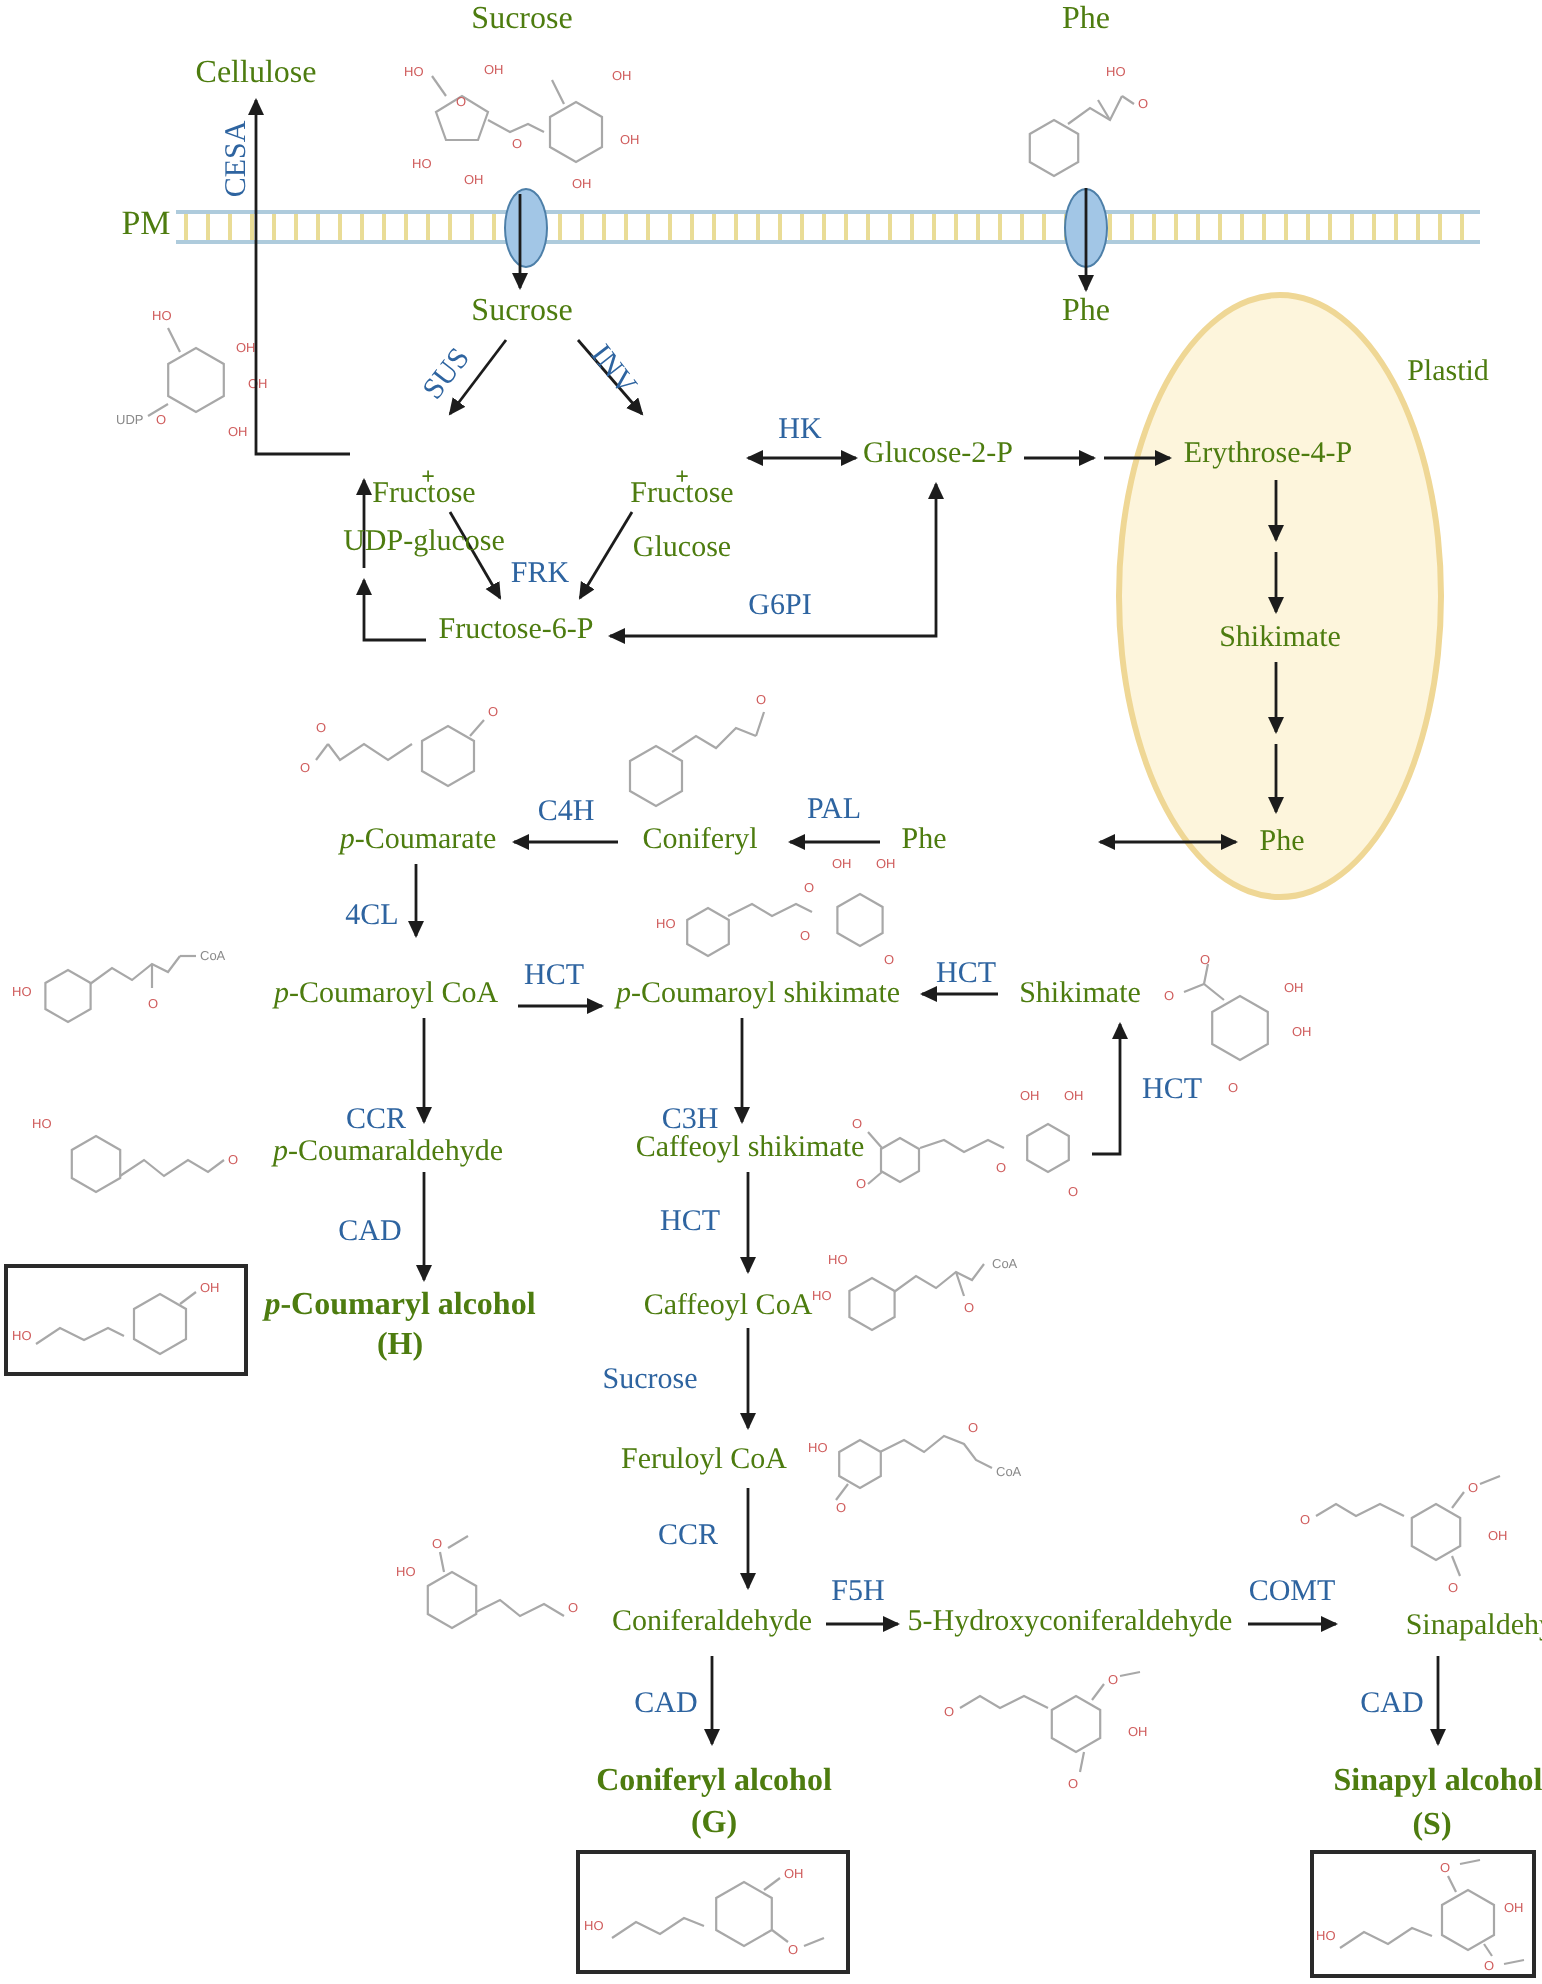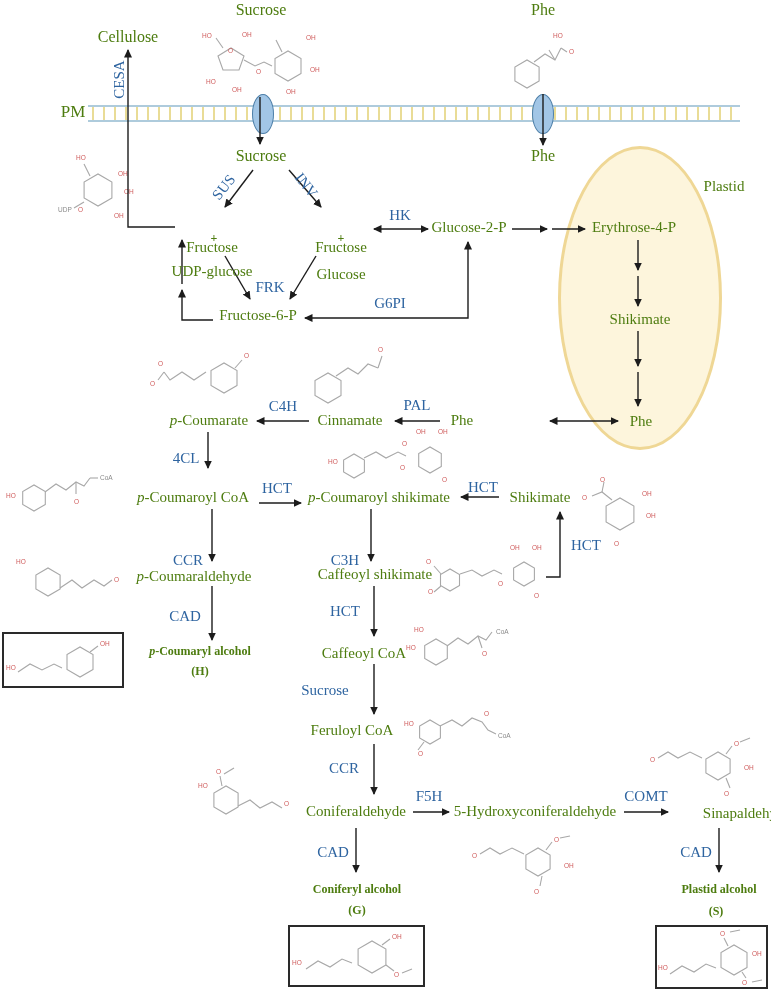--- a/index.html
+++ b/index.html
@@ -1,21 +1,21 @@
 <!DOCTYPE html>
 <html><head>
 <meta charset="utf-8">
 <style>
   html,body{margin:0;padding:0;background:#fff;}
   #fig{position:relative;width:771px;height:992px;background:#fff;overflow:hidden;
        font-family:"Liberation Serif",serif;}
   .lab{position:absolute;font-size:15px;color:#4d7c0f;transform:translateX(-50%);
        white-space:nowrap;line-height:1.05;}
   .big{font-size:16px;}
-  .bold{font-weight:bold;font-size:12px;}
+  .bold{font-weight:bold;font-size:16px;}
   .plus{font-size:12px;font-weight:bold;}
   .enz{position:absolute;font-size:15px;color:#2e64a0;transform:translateX(-50%);
        white-space:nowrap;line-height:1;}
   .it{font-style:italic;}
   .rot90{transform:translateX(-50%) rotate(-90deg);}
   .rotL{transform:translateX(-50%) rotate(-52deg);}
   .rotR{transform:translateX(-50%) rotate(52deg);}
   #plastid{position:absolute;left:558px;top:146px;width:164px;height:304px;
        border-radius:50%;background:#fdf5dc;border:3px solid #efd795;box-sizing:border-box;}
   #membrane{position:absolute;left:88px;top:105px;width:652px;height:17px;
@@ -310,21 +310,21 @@
   <div class="lab txt" style="left:634px;top:220px;">Erythrose-4-P</div>
   <div class="lab txt" style="left:640px;top:312px;">Shikimate</div>
   <div class="lab txt" style="left:641px;top:414px;">Phe</div>
 
   <div class="enz txt" style="left:270px;top:280px;">FRK</div>
   <div class="lab txt" style="left:258px;top:308px;">Fructose-6-P</div>
   <div class="enz txt" style="left:390px;top:296px;">G6PI</div>
 
   <div class="lab txt" style="left:209px;top:413px;"><span class="it">p</span><span>-Coumarate</span></div>
   <div class="enz txt" style="left:283px;top:399px;">C4H</div>
-  <div class="lab txt" style="left:350px;top:413px;">Cinnamate</div>
+  <div class="lab txt" style="left:350px;top:413px;">Coniferyl</div>
   <div class="enz txt" style="left:417px;top:398px;">PAL</div>
   <div class="lab txt" style="left:462px;top:413px;">Phe</div>
   <div class="enz txt" style="left:186px;top:451px;">4CL</div>
 
   <div class="lab txt" style="left:193px;top:490px;"><span class="it">p</span><span>-Coumaroyl CoA</span></div>
   <div class="enz txt" style="left:277px;top:481px;">HCT</div>
   <div class="lab txt" style="left:379px;top:490px;"><span class="it">p</span><span>-Coumaroyl shikimate</span></div>
   <div class="enz txt" style="left:483px;top:480px;">HCT</div>
   <div class="lab txt" style="left:540px;top:490px;">Shikimate</div>
 
@@ -350,16 +350,16 @@
   <div class="enz txt" style="left:429px;top:789px;">F5H</div>
   <div class="lab txt" style="left:535px;top:804px;">5-Hydroxyconiferaldehyde</div>
   <div class="enz txt" style="left:646px;top:789px;">COMT</div>
   <div class="lab txt" style="left:722px;top:806px;margin-left:25px;">Sinapaldehyde</div>
 
   <div class="enz txt" style="left:333px;top:845px;">CAD</div>
   <div class="enz txt" style="left:696px;top:845px;">CAD</div>
 
   <div class="lab txt bold" style="left:357px;top:883px;">Coniferyl alcohol</div>
   <div class="lab txt bold" style="left:357px;top:904px;">(G)</div>
-  <div class="lab txt bold" style="left:719px;top:883px;">Plastid alcohol</div>
+  <div class="lab txt bold" style="left:719px;top:883px;">Sinapyl alcohol</div>
   <div class="lab txt bold" style="left:716px;top:905px;">(S)</div>
 
 </div>
 
 </body></html>

